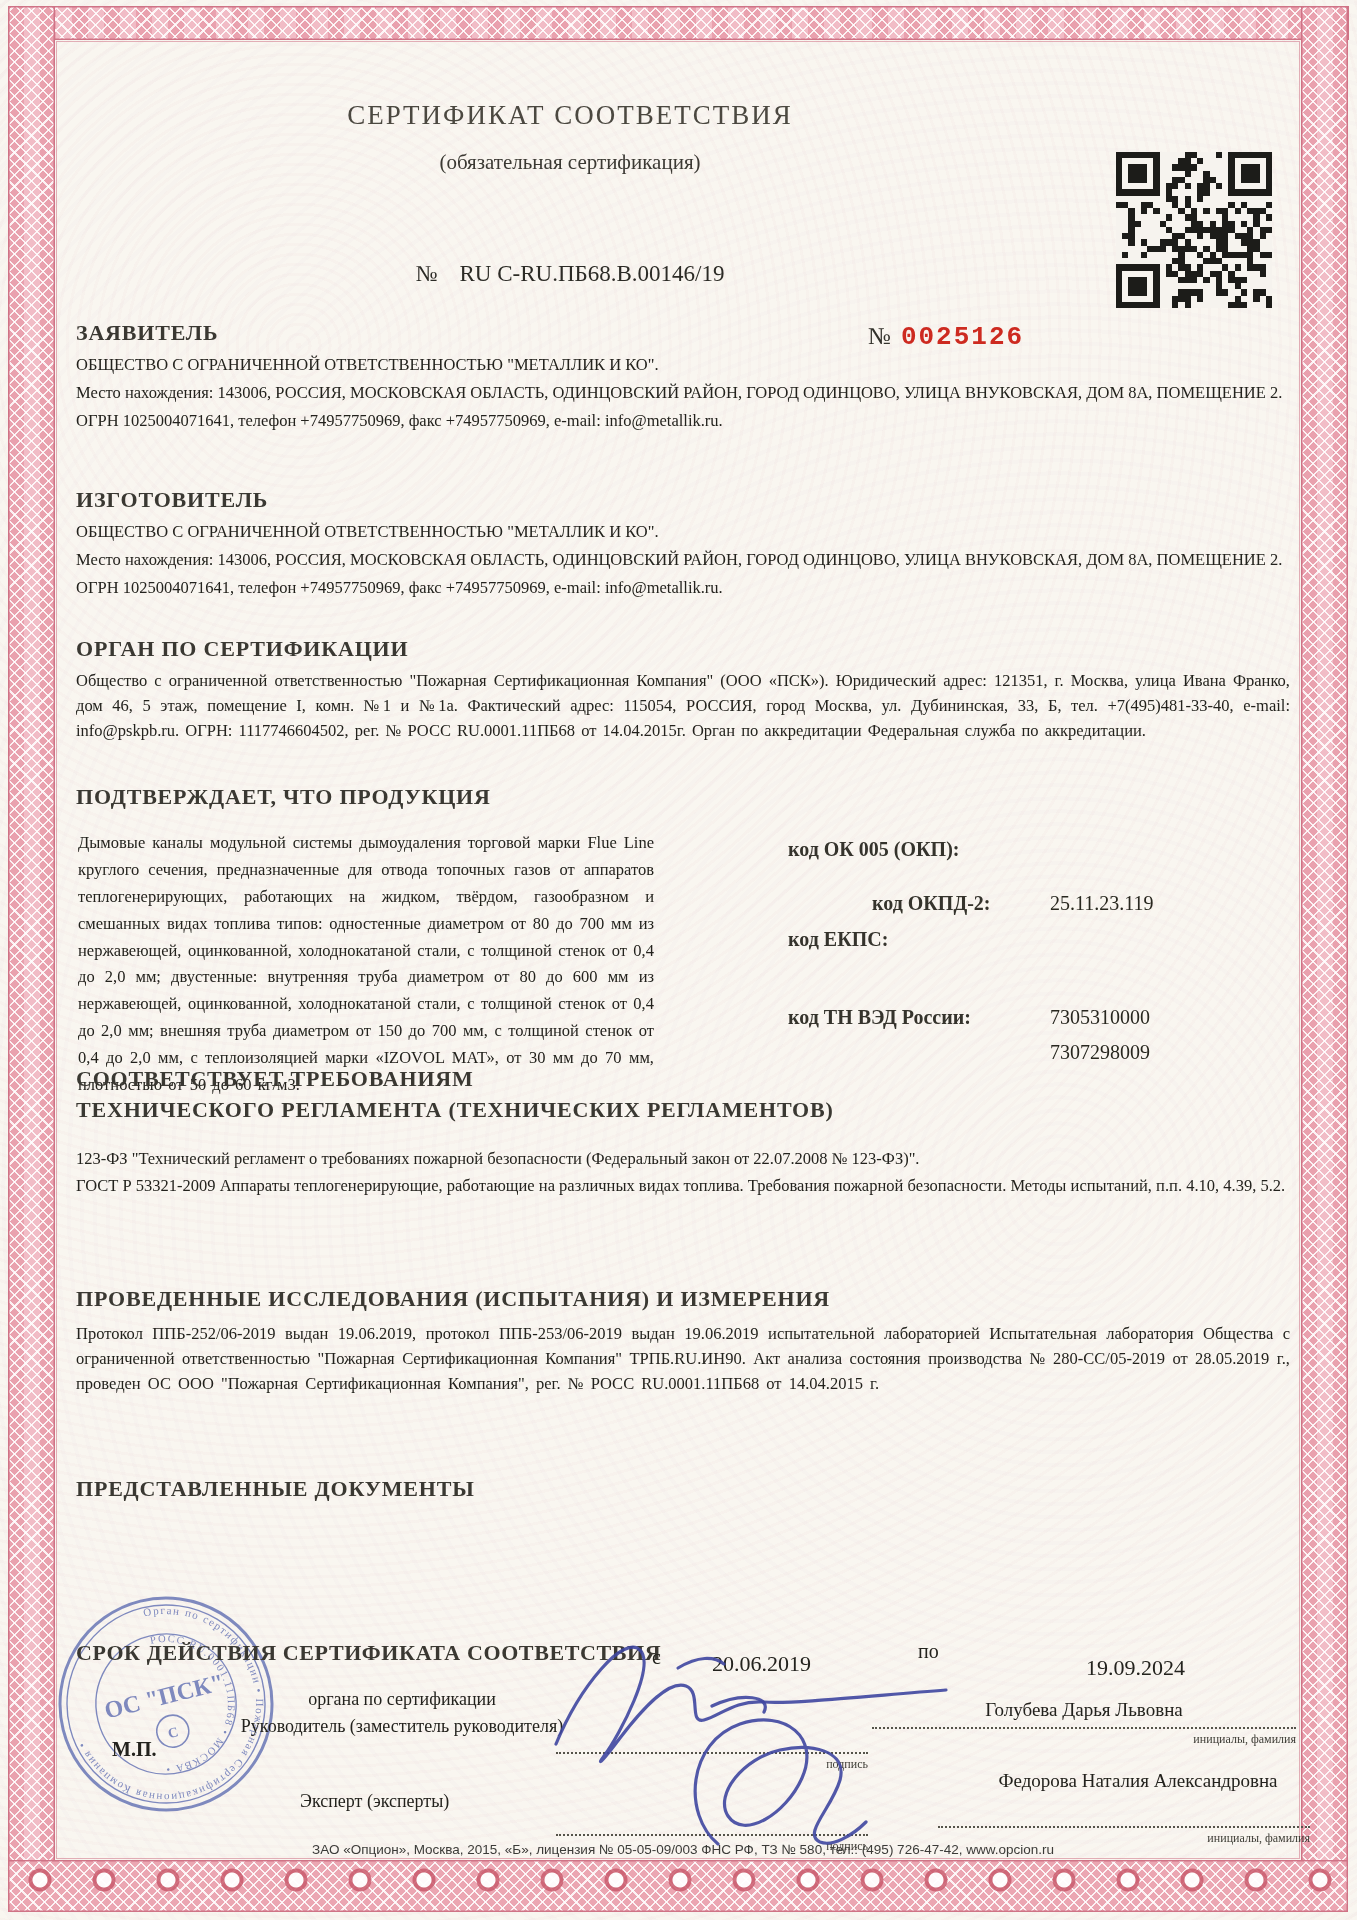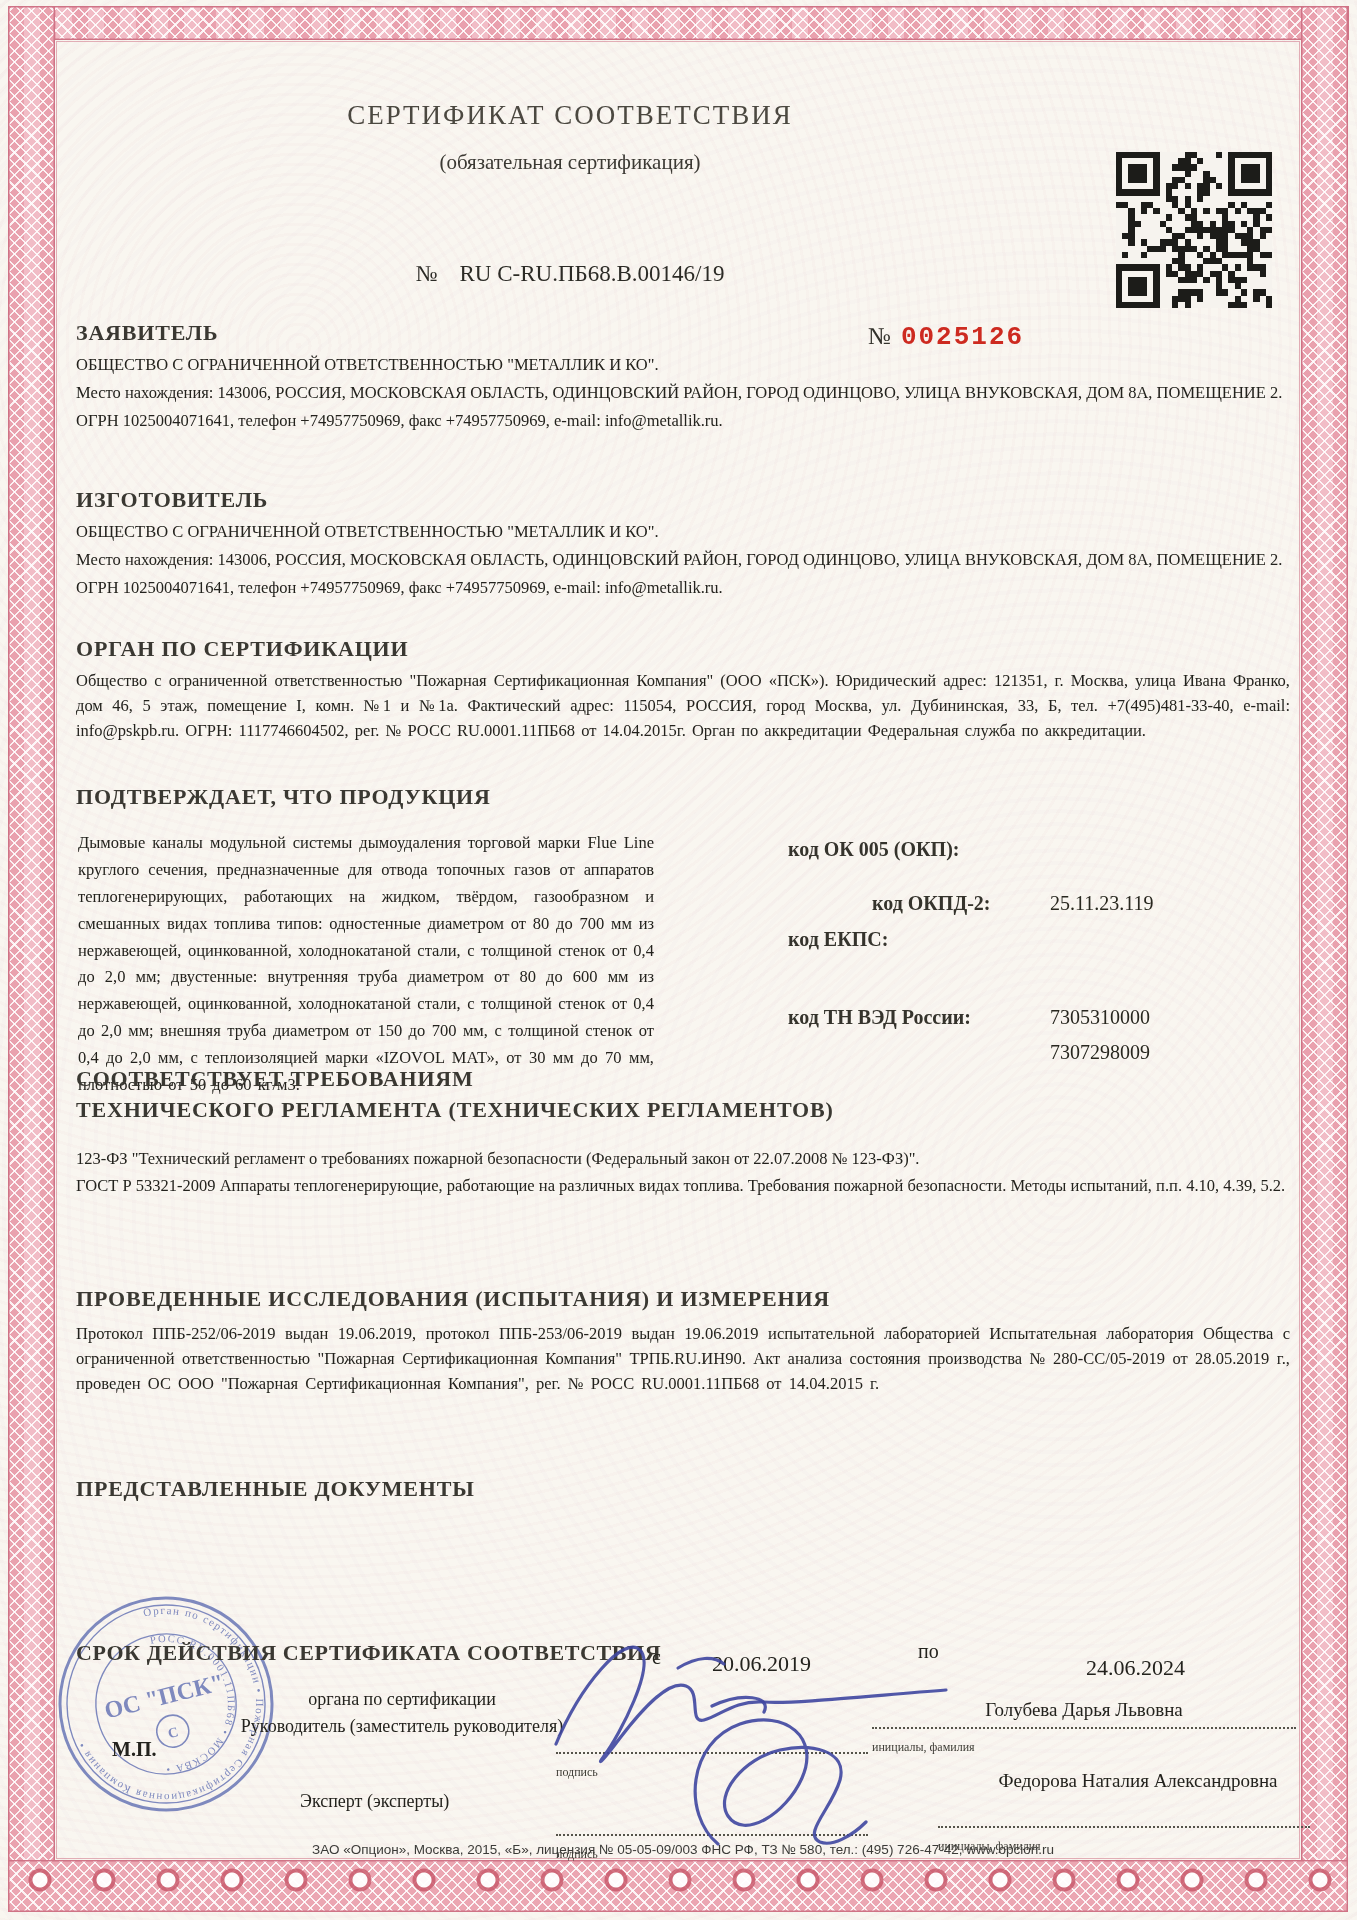--- a/index.html
+++ b/index.html
@@ -82,21 +82,21 @@
   .v-date1{left:712px;top:1651px;} .v-date2{left:1086px;top:1655px;}
   .role{position:absolute;font-size:18px;line-height:1.5;text-align:center;z-index:2;}
   .role-head{left:196px;top:1686px;width:412px;}
   .role-expert{left:300px;top:1788px;width:260px;text-align:left;}
   .mp{position:absolute;left:112px;top:1738px;font-weight:700;font-size:20px;z-index:2;}
   .sig-line{position:absolute;border-bottom:2px dotted #55534a;height:0;z-index:2;}
   .sl-sign1{left:556px;top:1752px;width:312px;}
   .sl-name1{left:872px;top:1727px;width:424px;}
   .sl-sign2{left:556px;top:1834px;width:312px;}
   .sl-name2{left:938px;top:1826px;width:372px;}
-  .sig-lbl{position:absolute;font-size:12px;color:#3e3d36;text-align:left;z-index:2;margin-top:8px;}
+  .sig-lbl{position:absolute;font-size:12px;color:#3e3d36;text-align:right;z-index:2;}
   .lbl-sign1{left:556px;top:1757px;width:312px;}
   .lbl-name1{left:872px;top:1732px;width:424px;}
   .lbl-sign2{left:556px;top:1839px;width:312px;}
   .lbl-name2{left:938px;top:1831px;width:372px;}
   .sig-name{position:absolute;font-size:19px;text-align:center;z-index:2;white-space:nowrap;}
   .name1{left:872px;top:1699px;width:424px;}
   .name2{left:938px;top:1770px;width:400px;}
 
   
   .stamp{position:absolute;left:48px;top:1586px;width:236px;height:236px;z-index:1;
@@ -486,21 +486,21 @@
   </div>
 
   <div class="sec sec-documents">
     <h2>ПРЕДСТАВЛЕННЫЕ ДОКУМЕНТЫ</h2>
   </div>
 
   <div class="v-heading">СРОК ДЕЙСТВИЯ СЕРТИФИКАТА СООТВЕТСТВИЯ</div>
   <div class="v-word v-from">с</div>
   <div class="v-date v-date1">20.06.2019</div>
   <div class="v-word v-to">по</div>
-  <div class="v-date v-date2">24.06.2024</div>
+  <div class="v-date v-date2">19.09.2024</div>
 
   <div class="role role-head">
     <div>органа по сертификации</div>
     <div>Руководитель (заместитель руководителя)</div>
   </div>
   <div class="mp">М.П.</div>
 
   <div class="sig-name name1">Голубева Дарья Львовна</div>
   <div class="sig-line sl-sign1"></div>
   <div class="sig-line sl-name1"></div>

